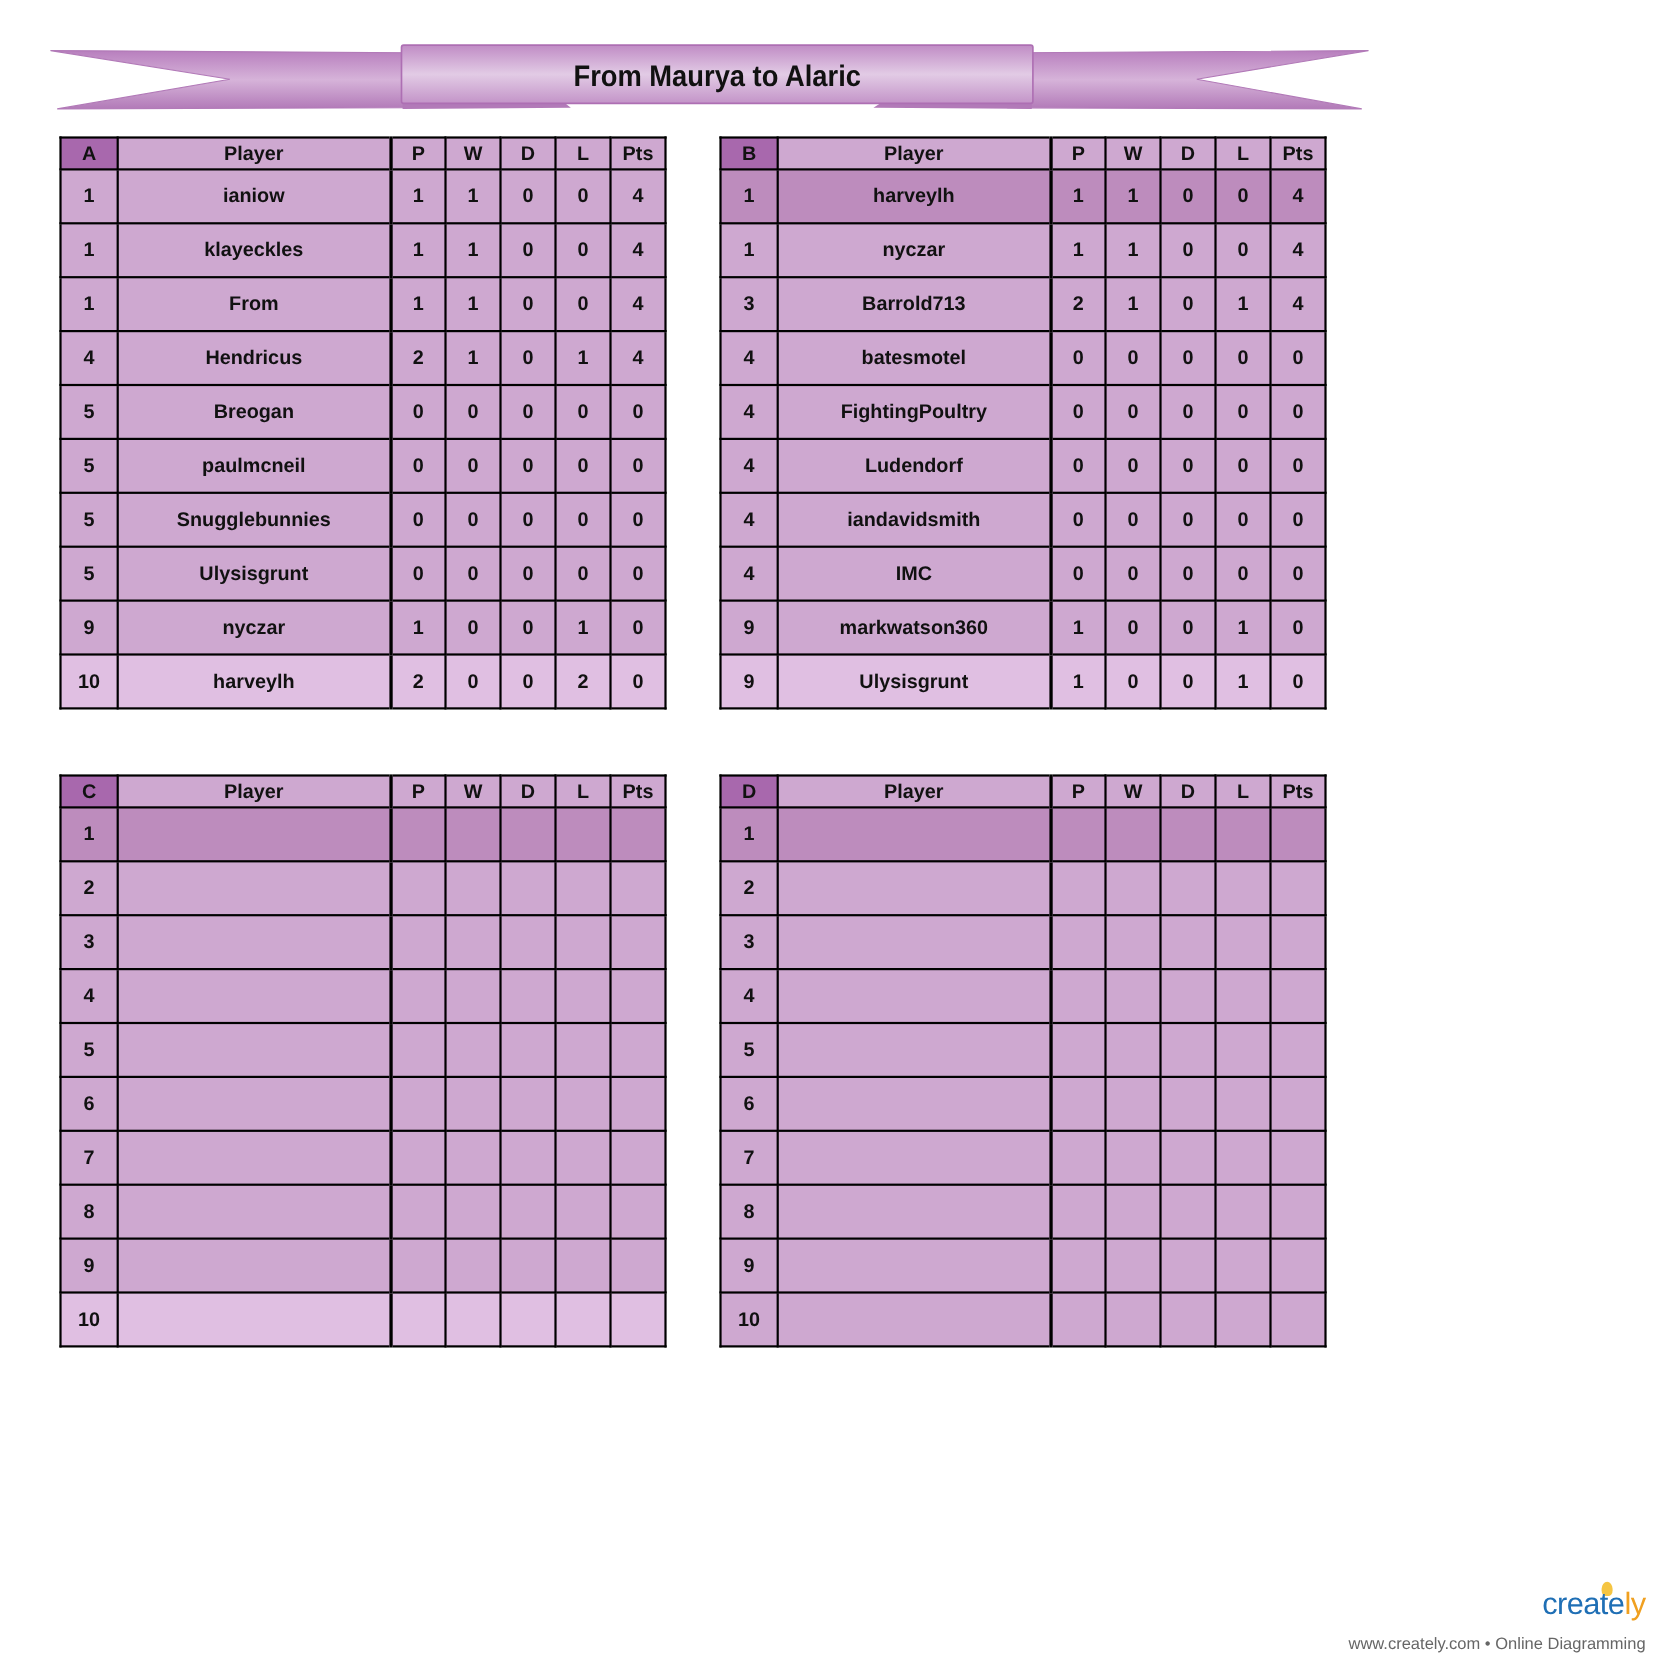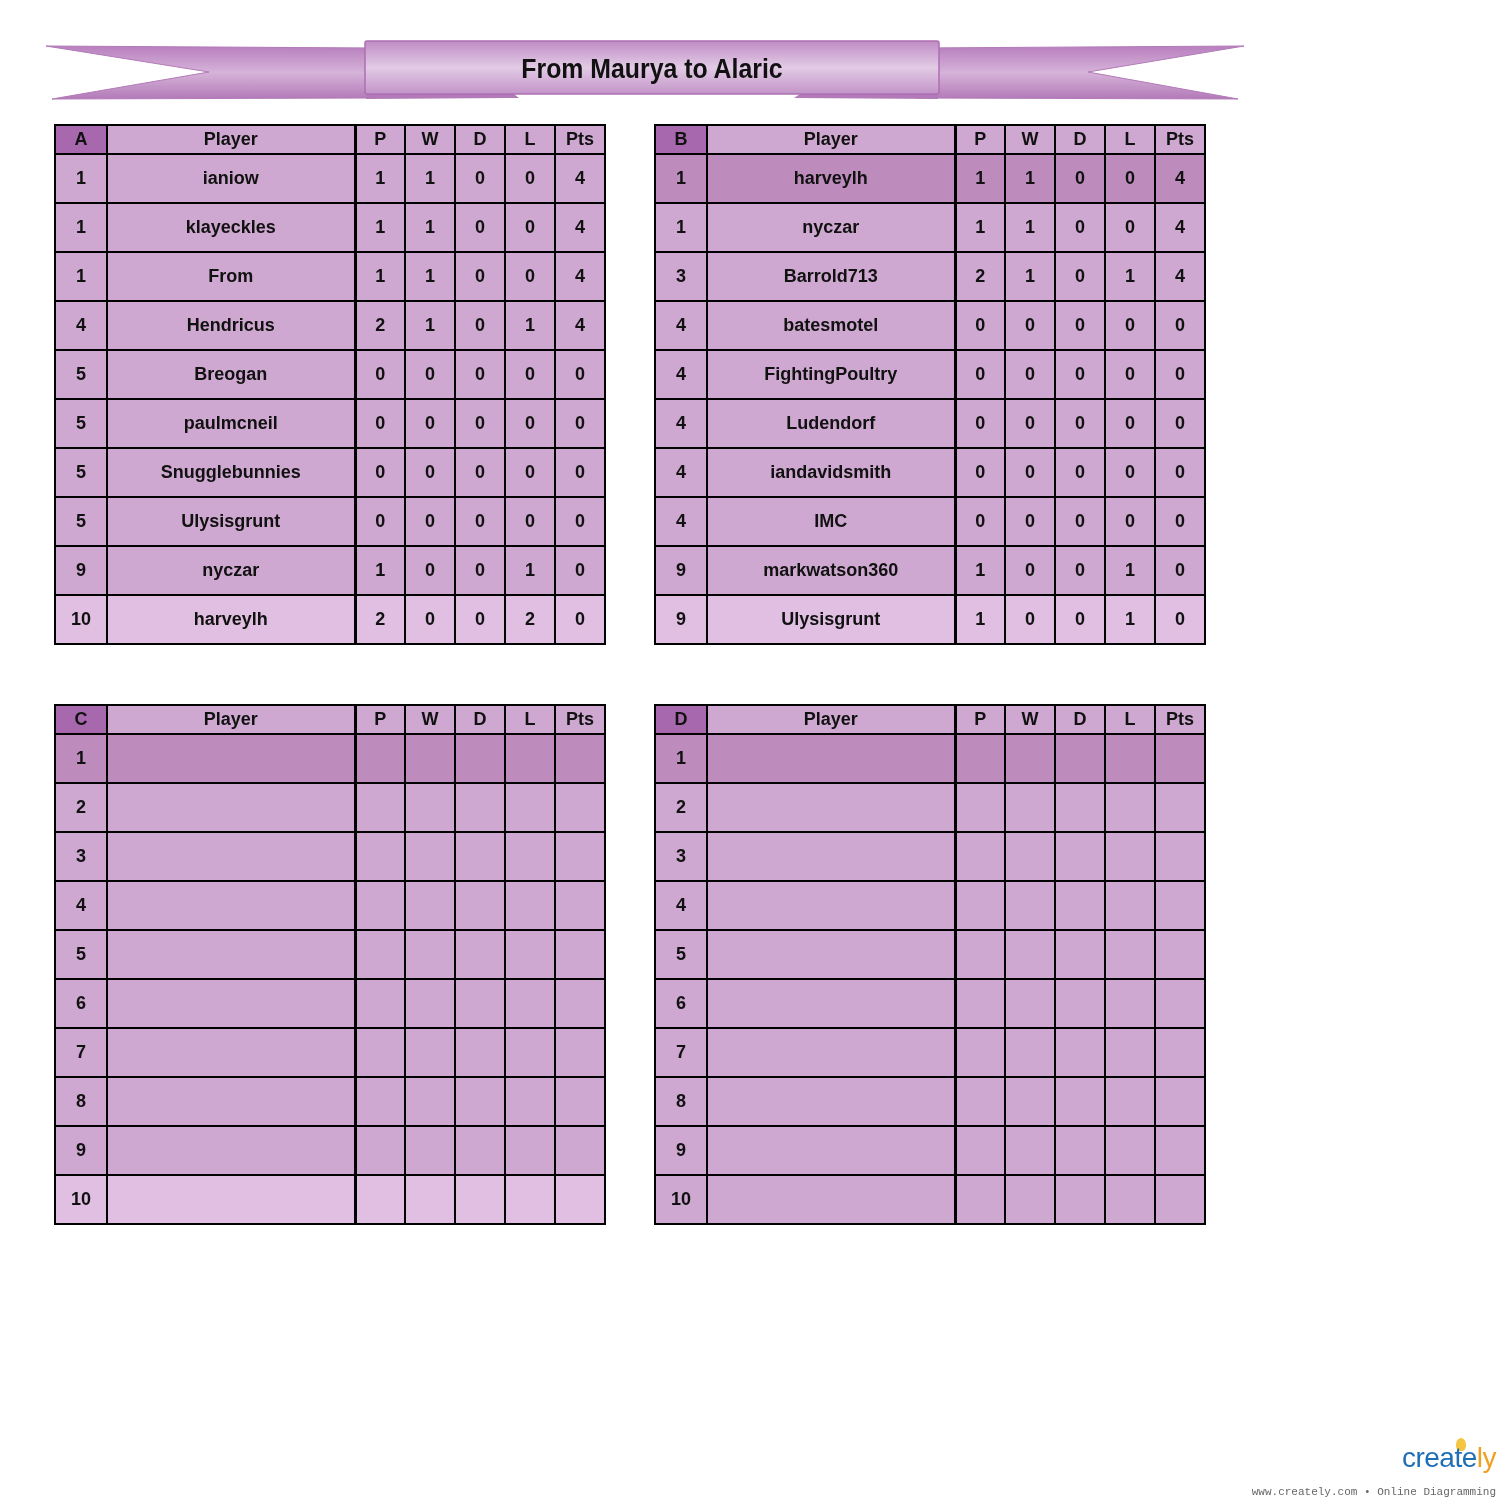--- a/index.html
+++ b/index.html
@@ -33,22 +33,22 @@
   #table-b { left: 654px; top: 124px; }
   #table-c { left: 54px; top: 704px; }
   #table-d { left: 654px; top: 704px; }
 
   .logo { position: absolute; left: 1272px; top: 1436px; width: 232px; height: 66px; }
   .logo-word { position: absolute; right: 8px; top: 6px; font-family: "Liberation Sans", sans-serif;
                font-size: 28px; color: #1f6fb5; letter-spacing: -0.5px; }
   .logo-word .accent { color: #f0a020; }
   .logo-bulb { position: absolute; left: 184px; top: 2px; width: 10px; height: 13px;
                background: #f5c542; border-radius: 50% 50% 40% 40%; }
-  .logo-tag { position: absolute; right: 8px; top: 50px; font-size: 11px; color: #666;
-              font-family: Liberation Mono, monospace; white-space: nowrap; }
+  .logo-tag { position: absolute; right: 8px; top: 50px; font-size: 15px; color: #666;
+              font-family: Liberation Sans, sans-serif; white-space: nowrap; }
 </style>
 </head>
 <body>
 
 <div class="banner">
   <svg width="1202" height="64" viewBox="0 0 1202 64">
     <defs>
       <linearGradient id="rib" x1="0" y1="0" x2="0" y2="1">
         <stop offset="0" stop-color="#b87fbe"></stop>
         <stop offset="0.5" stop-color="#d6b3d9"></stop>

